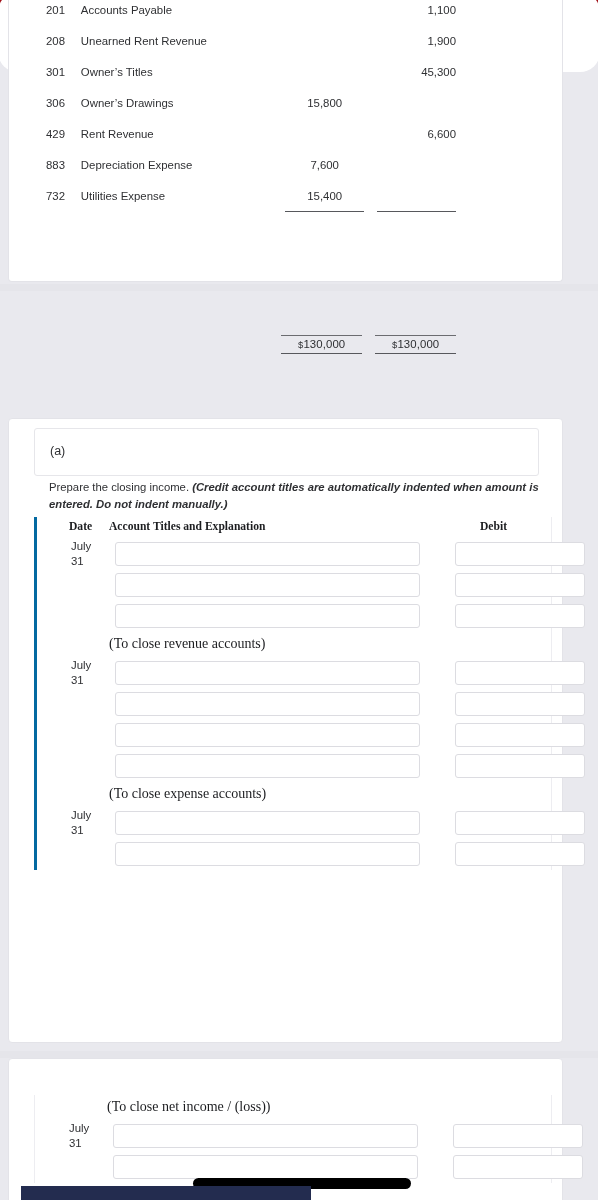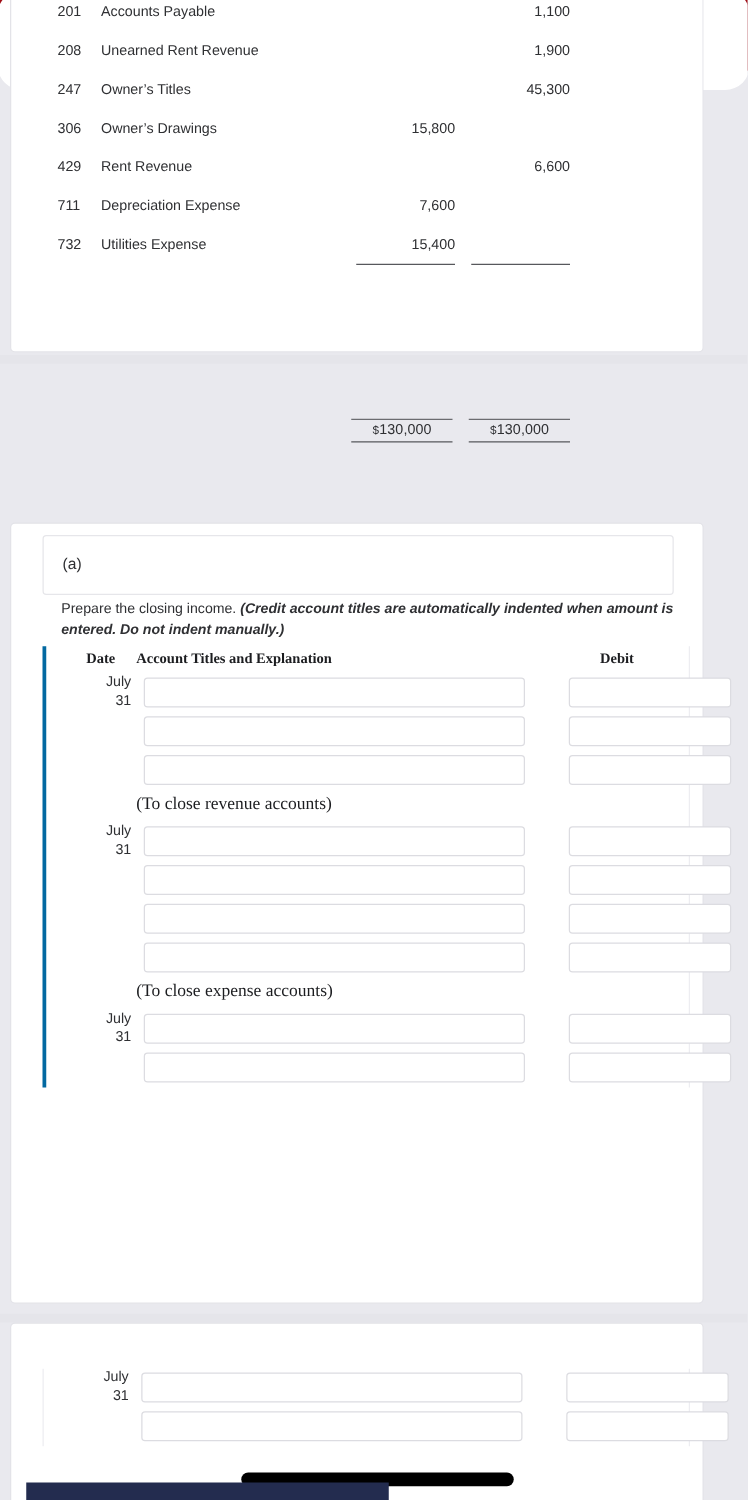--- a/index.html
+++ b/index.html
@@ -50,21 +50,21 @@
   #tb-table {
     position:absolute; left:27px; top:74px;
     width:420px;
     border-collapse:collapse;
     font-size:11.4px;
     color:#2f3033;
   }
   #tb-table td { padding:9.5px 0; vertical-align:middle; white-space:nowrap; }
   .tb-num  { width:46px; text-align:left; padding-left:10px !important; }
   .tb-name { width:210px; text-align:left; }
-  .tb-dr   { width:82px;  text-align:right; }
+  .tb-dr   { width:82px;  text-align:center; }
   .tb-cr   { width:82px;  text-align:right; }
   tr.ruled td.tb-dr, tr.ruled td.tb-cr {
     border-bottom:1.3px solid #57585c;
   }
   tr.clipped td { color:#2f3033; }
 
   #tb-totals {
     position:absolute; left:27px; top:415px;
     width:420px;
     font-size:11.4px; color:#2f3033;
@@ -115,21 +115,21 @@
     font-weight:bold; font-size:11.6px; color:#1c1d20;
   }
   .j-head .h-date  { position:absolute; left:32px;  top:3px; }
   .j-head .h-acct  { position:absolute; left:72px;  top:3px; }
   .j-head .h-debit { position:absolute; left:443px; top:3px; }
 
   .j-group { position:relative; }
   .j-row { position:relative; height:31px; }
   .j-date {
     position:absolute; left:34px; top:0px;
-    width:34px; font-size:11.4px; line-height:14.5px; color:#2f3033;text-align:right;
+    width:34px; font-size:11.4px; line-height:14.5px; color:#2f3033;
   }
   .j-field {
     position:absolute; top:3px; height:24px;
     border:1px solid #dcdce1;
     border-radius:3px;
     background:#fff;
   }
   .f-acct  { left:78px;  width:305px; }
   .f-debit { left:418px; width:130px; }
 
@@ -185,42 +185,42 @@
             <td class="tb-cr">1,100</td>
           </tr>
           <tr>
             <td class="tb-num">208</td>
             <td class="tb-name">Unearned Rent Revenue</td>
             <td class="tb-dr"></td>
             <td style="width: 14px;"></td>
             <td class="tb-cr">1,900</td>
           </tr>
           <tr>
-            <td class="tb-num">247</td>
+            <td class="tb-num">301</td>
             <td class="tb-name">Owner’s Titles</td>
             <td class="tb-dr"></td>
             <td style="width: 14px;"></td>
             <td class="tb-cr">45,300</td>
           </tr>
           <tr>
             <td class="tb-num">306</td>
             <td class="tb-name">Owner’s Drawings</td>
             <td class="tb-dr">15,800</td>
             <td style="width: 14px;"></td>
             <td class="tb-cr"></td>
           </tr>
           <tr>
             <td class="tb-num">429</td>
             <td class="tb-name">Rent Revenue</td>
             <td class="tb-dr"></td>
             <td style="width: 14px;"></td>
             <td class="tb-cr">6,600</td>
           </tr>
           <tr>
-            <td class="tb-num">711</td>
+            <td class="tb-num">883</td>
             <td class="tb-name">Depreciation Expense</td>
             <td class="tb-dr">7,600</td>
             <td style="width: 14px;"></td>
             <td class="tb-cr"></td>
           </tr>
           <tr class="ruled">
             <td class="tb-num">732</td>
             <td class="tb-name">Utilities Expense</td>
             <td class="tb-dr">15,400</td>
             <td style="width: 14px;"></td>
@@ -311,20 +311,23 @@
             </div>
           </div>
         </div>
     </div>
   </div>
 
   <div class="gap" style="top:1051px;height:7px;"></div>
 
   <div class="panel" id="panel-b">
     <div id="journal2">
+      <div class="j-memo">
+        <span>(To close net income / (loss))</span>
+      </div>
       <div id="journal-groups-2">
           <div class="j-group">
             <div class="j-row">
               <div class="j-date"><span>July</span><br><span>31</span></div>
               <input type="text" class="j-field f-acct" placeholder="" style="font: 11.4px &quot;Liberation Sans&quot;, sans-serif; color: rgb(47, 48, 51); padding: 0px 6px; outline: none;">
               <input type="text" class="j-field f-debit" placeholder="" style="font: 11.4px &quot;Liberation Sans&quot;, sans-serif; color: rgb(47, 48, 51); padding: 0px 6px; outline: none;">
             </div>
             <div class="j-row">
               <input type="text" class="j-field f-acct" placeholder="" style="font: 11.4px &quot;Liberation Sans&quot;, sans-serif; color: rgb(47, 48, 51); padding: 0px 6px; outline: none;">
               <input type="text" class="j-field f-debit" placeholder="" style="font: 11.4px &quot;Liberation Sans&quot;, sans-serif; color: rgb(47, 48, 51); padding: 0px 6px; outline: none;">

